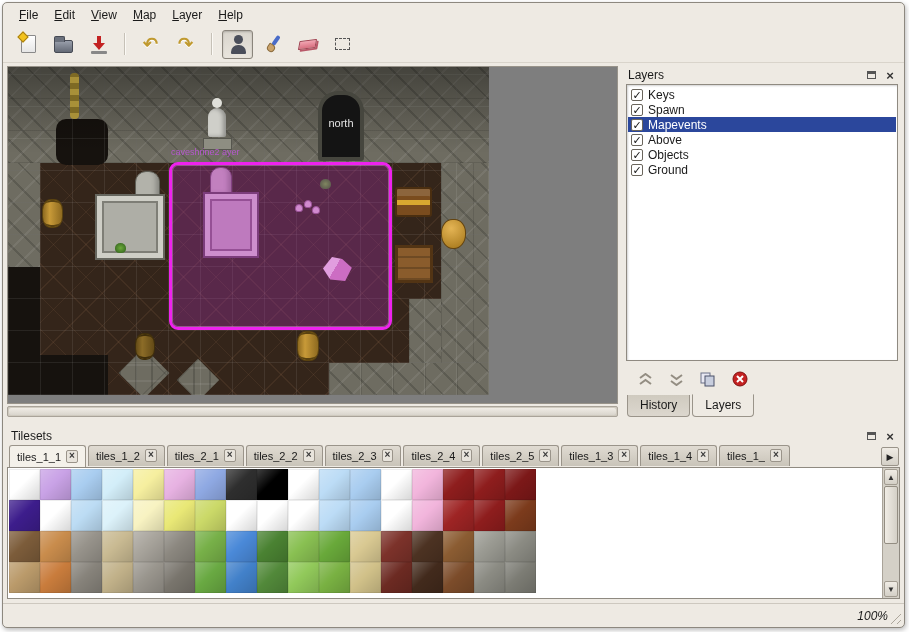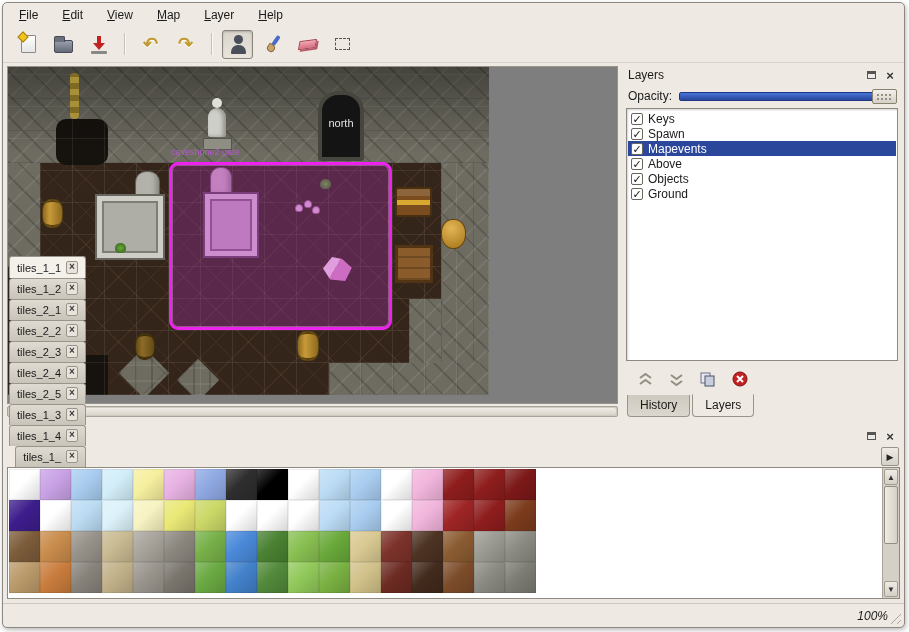--- a/index.html
+++ b/index.html
@@ -3,21 +3,21 @@
 <meta charset="utf-8">
 <style>
   *{margin:0;padding:0;box-sizing:border-box;}
   html,body{width:909px;height:632px;overflow:hidden;background:#fff;
     font-family:"Liberation Sans",sans-serif;font-size:12px;color:#1a1a1a;}
   .window{position:absolute;left:2px;top:2px;width:903px;height:626px;background:#eeeae3;
     border:1px solid #8d887f;border-radius:5px;box-shadow:1px 2px 5px rgba(0,0,0,.28);
     display:flex;flex-direction:column;overflow:hidden;}
 
   
-  .menubar{height:23px;display:flex;align-items:center;padding:0 8px;gap:8px;text-align:center;}
+  .menubar{height:23px;display:flex;align-items:center;padding:0 8px;gap:0;text-align:center;}
   .menu-item{padding:3px 8px;border-radius:2px;cursor:default;}
   .toolbar{height:37px;display:flex;align-items:center;padding:0 10px;gap:4px;
     border-bottom:1px solid #d9d4cb;}
   .tb-btn{width:31px;height:29px;display:flex;align-items:center;justify-content:center;
     border:1px solid transparent;border-radius:3px;position:relative;}
   .tb-btn.pressed{border:1px solid #8a857c;background:linear-gradient(#d9d5cd,#e9e5dd);
     box-shadow:inset 0 1px 2px rgba(0,0,0,.20);}
   .tb-sep{width:1px;height:22px;background:#c6c1b7;box-shadow:1px 0 0 #fbf9f5;margin:0 6px;}
 
   .ic-page{width:15px;height:18px;background:linear-gradient(#fff,#e6e6e6);
@@ -285,44 +285,38 @@
               <span class="band"></span>
             </div>
           <div class="pot"></div>
           <div class="crate"></div>
           <div class="plant p1"></div>
           <div class="plant p2"></div>
           <div class="barrel b1"></div>
           <div class="barrel b2"></div>
           <div class="barrel b3"></div>
           <div class="selection-rect"></div>
-          <div class="gate-label">caveshrine2 gate</div>
+          <div class="gate-label">caveshrine2 ayer</div>
         </div>
       </div>
       <div class="hscroll">
         <div class="hthumb"></div>
       </div>
     </div>
 
     <div class="layers-dock">
       <div class="dock-titlebar">
         <span class="dock-title">Layers</span>
         <span class="dock-btn">
             <span class="float-box"></span>
           </span>
         <span class="dock-btn">
             <span class="close-glyph">×</span>
           </span>
       </div>
-      <div class="opacity-row">
-        <span>Opacity:</span>
-        <div class="slider">
-          <div class="slider-handle"></div>
-        </div>
-      </div>
       <div class="layer-list">
           <div class="layer-row">
             <span class="checkbox">✓</span>
             <span class="layer-label">Keys</span>
           </div>
           <div class="layer-row">
             <span class="checkbox">✓</span>
             <span class="layer-label">Spawn</span>
           </div>
           <div class="layer-row selected">
@@ -379,21 +373,21 @@
     <div class="dock-titlebar">
       <span class="dock-title">Tilesets</span>
       <span class="dock-btn">
           <span class="float-box"></span>
         </span>
       <span class="dock-btn">
           <span class="close-glyph">×</span>
         </span>
     </div>
     <div class="ts-tabbar">
-      <div style="display:flex;align-items:flex-end;overflow:hidden;flex-direction:column;">
+      <div style="display:flex;align-items:flex-start;overflow:hidden;">
           <div class="ts-tab active">
             <span class="ts-label">tiles_1_1</span>
             <span class="ts-close">×</span>
           </div>
           <div class="ts-tab">
             <span class="ts-label">tiles_1_2</span>
             <span class="ts-close">×</span>
           </div>
           <div class="ts-tab">
             <span class="ts-label">tiles_2_1</span>

